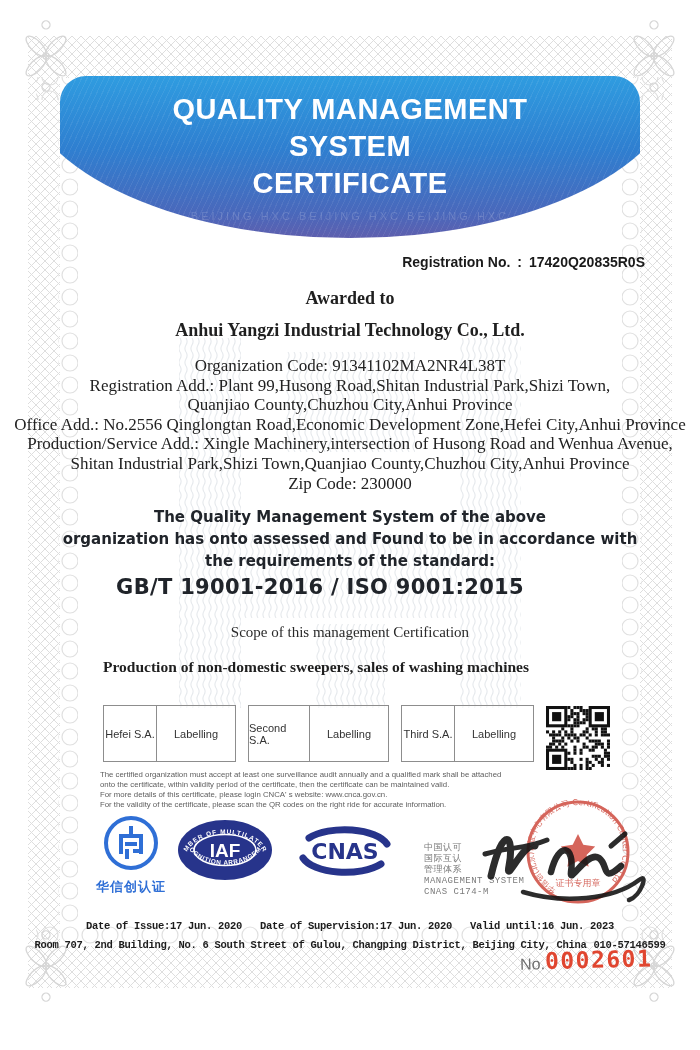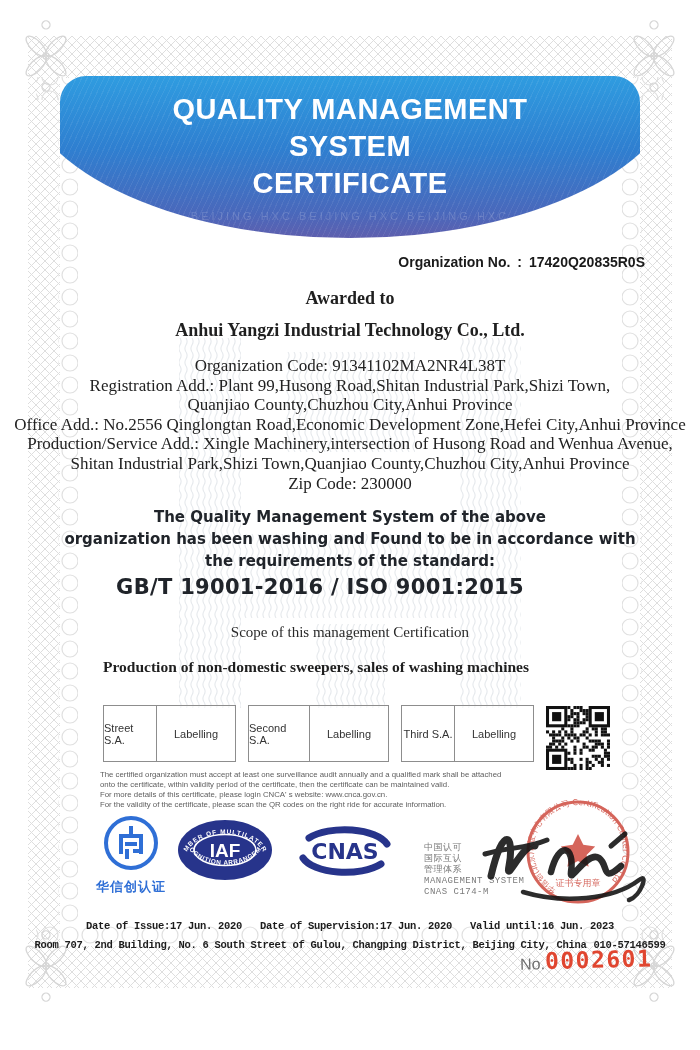--- a/index.html
+++ b/index.html
@@ -149,50 +149,50 @@
       <div>QUALITY MANAGEMENT</div>
       <div>SYSTEM</div>
       <div>CERTIFICATE</div>
     </div>
     <div class="banner-watermark">BEIJING HXC  BEIJING HXC  BEIJING HXC</div>
   </div>
 
   <div class="content">
 
     <div class="abs cert-no">
-      <span>Organization No.</span><span class="sep">:</span><span>17420Q20835R0S</span>
+      <span>Registration No.</span><span class="sep">:</span><span>17420Q20835R0S</span>
     </div>
 
     <div class="abs awarded">Awarded to</div>
     <div class="abs company">Anhui Yangzi Industrial Technology Co., Ltd.</div>
 
     <div class="abs details">
       <div>Organization Code: 91341102MA2NR4L38T</div>
       <div>Registration Add.: Plant 99,Husong Road,Shitan Industrial Park,Shizi Town,</div>
       <div>Quanjiao County,Chuzhou City,Anhui Province</div>
       <div>Office Add.: No.2556 Qinglongtan Road,Economic Development Zone,Hefei City,Anhui Province</div>
       <div>Production/Service Add.: Xingle Machinery,intersection of Husong Road and Wenhua Avenue,</div>
       <div>Shitan Industrial Park,Shizi Town,Quanjiao County,Chuzhou City,Anhui Province</div>
       <div>Zip Code: 230000</div>
     </div>
 
     <div class="abs statement">
       <div>The Quality Management System of the above</div>
-      <div>organization has been washing and Found to be in accordance with</div>
+      <div>organization has onto assessed and Found to be in accordance with</div>
       <div>the requirements of the standard:</div>
     </div>
 
     <div class="abs standard">GB/T 19001-2016 / ISO 9001:2015</div>
 
     <div class="abs scope-heading">Scope of this management Certification</div>
     <div class="abs scope-text">Production of non-domestic sweepers, sales of washing machines</div>
 
     <div class="abs audit">
       <div class="audit-group">
-        <div class="audit-cell audit-stage">Street S.A.</div>
+        <div class="audit-cell audit-stage">Hefei S.A.</div>
         <div class="audit-cell audit-value">Labelling</div>
       </div>
       <div class="audit-group">
         <div class="audit-cell audit-stage" style="width:60px">Second S.A.</div>
         <div class="audit-cell audit-value">Labelling</div>
       </div>
       <div class="audit-group">
         <div class="audit-cell audit-stage">Third S.A.</div>
         <div class="audit-cell audit-value">Labelling</div>
       </div>

